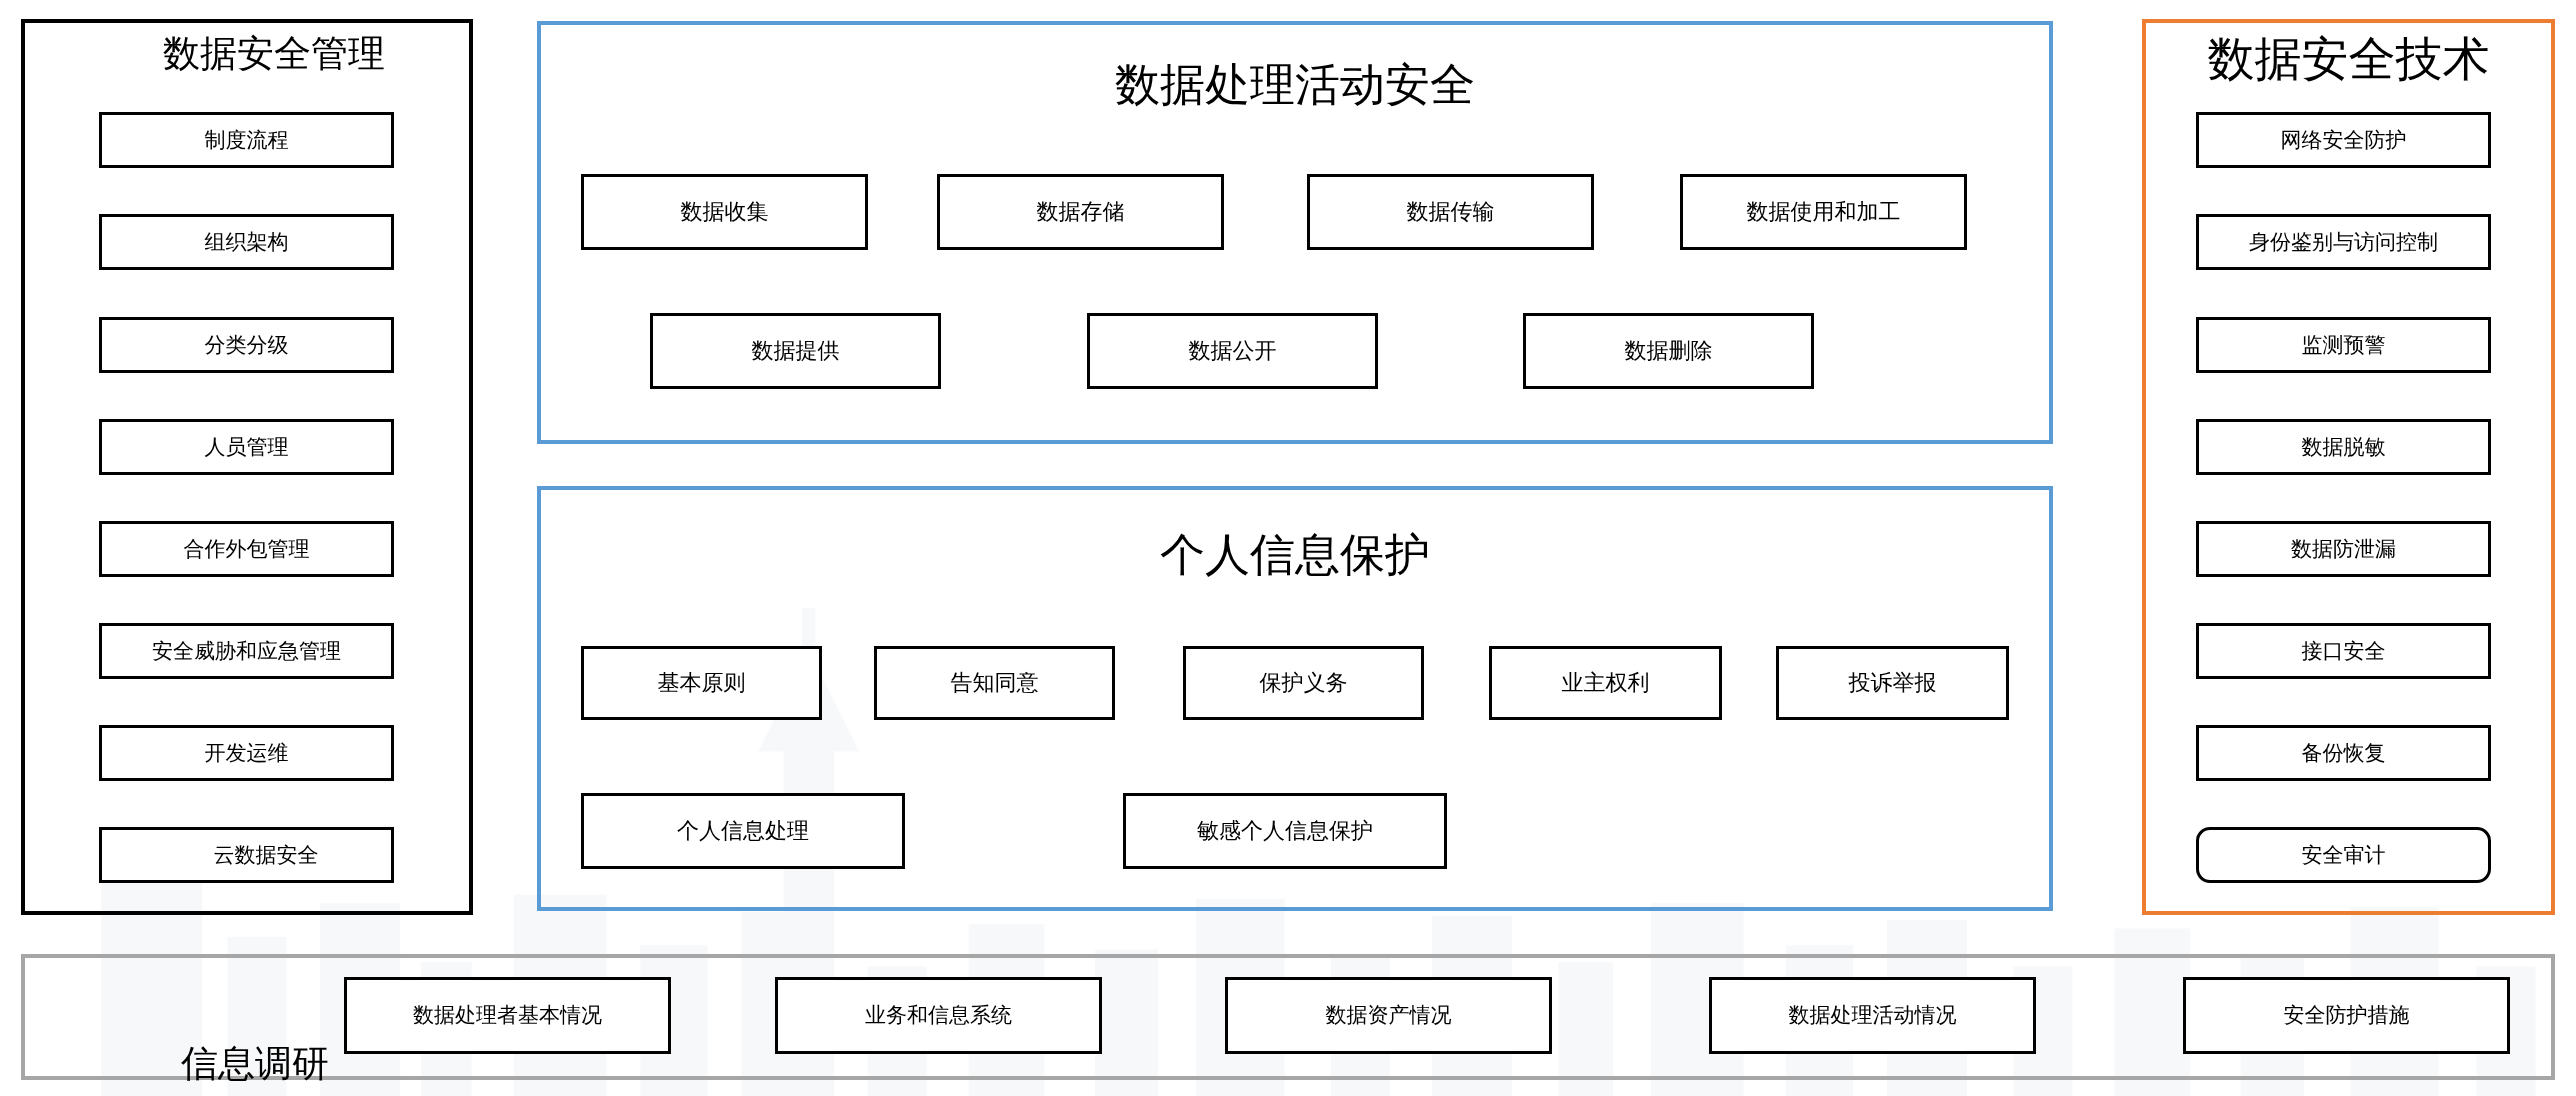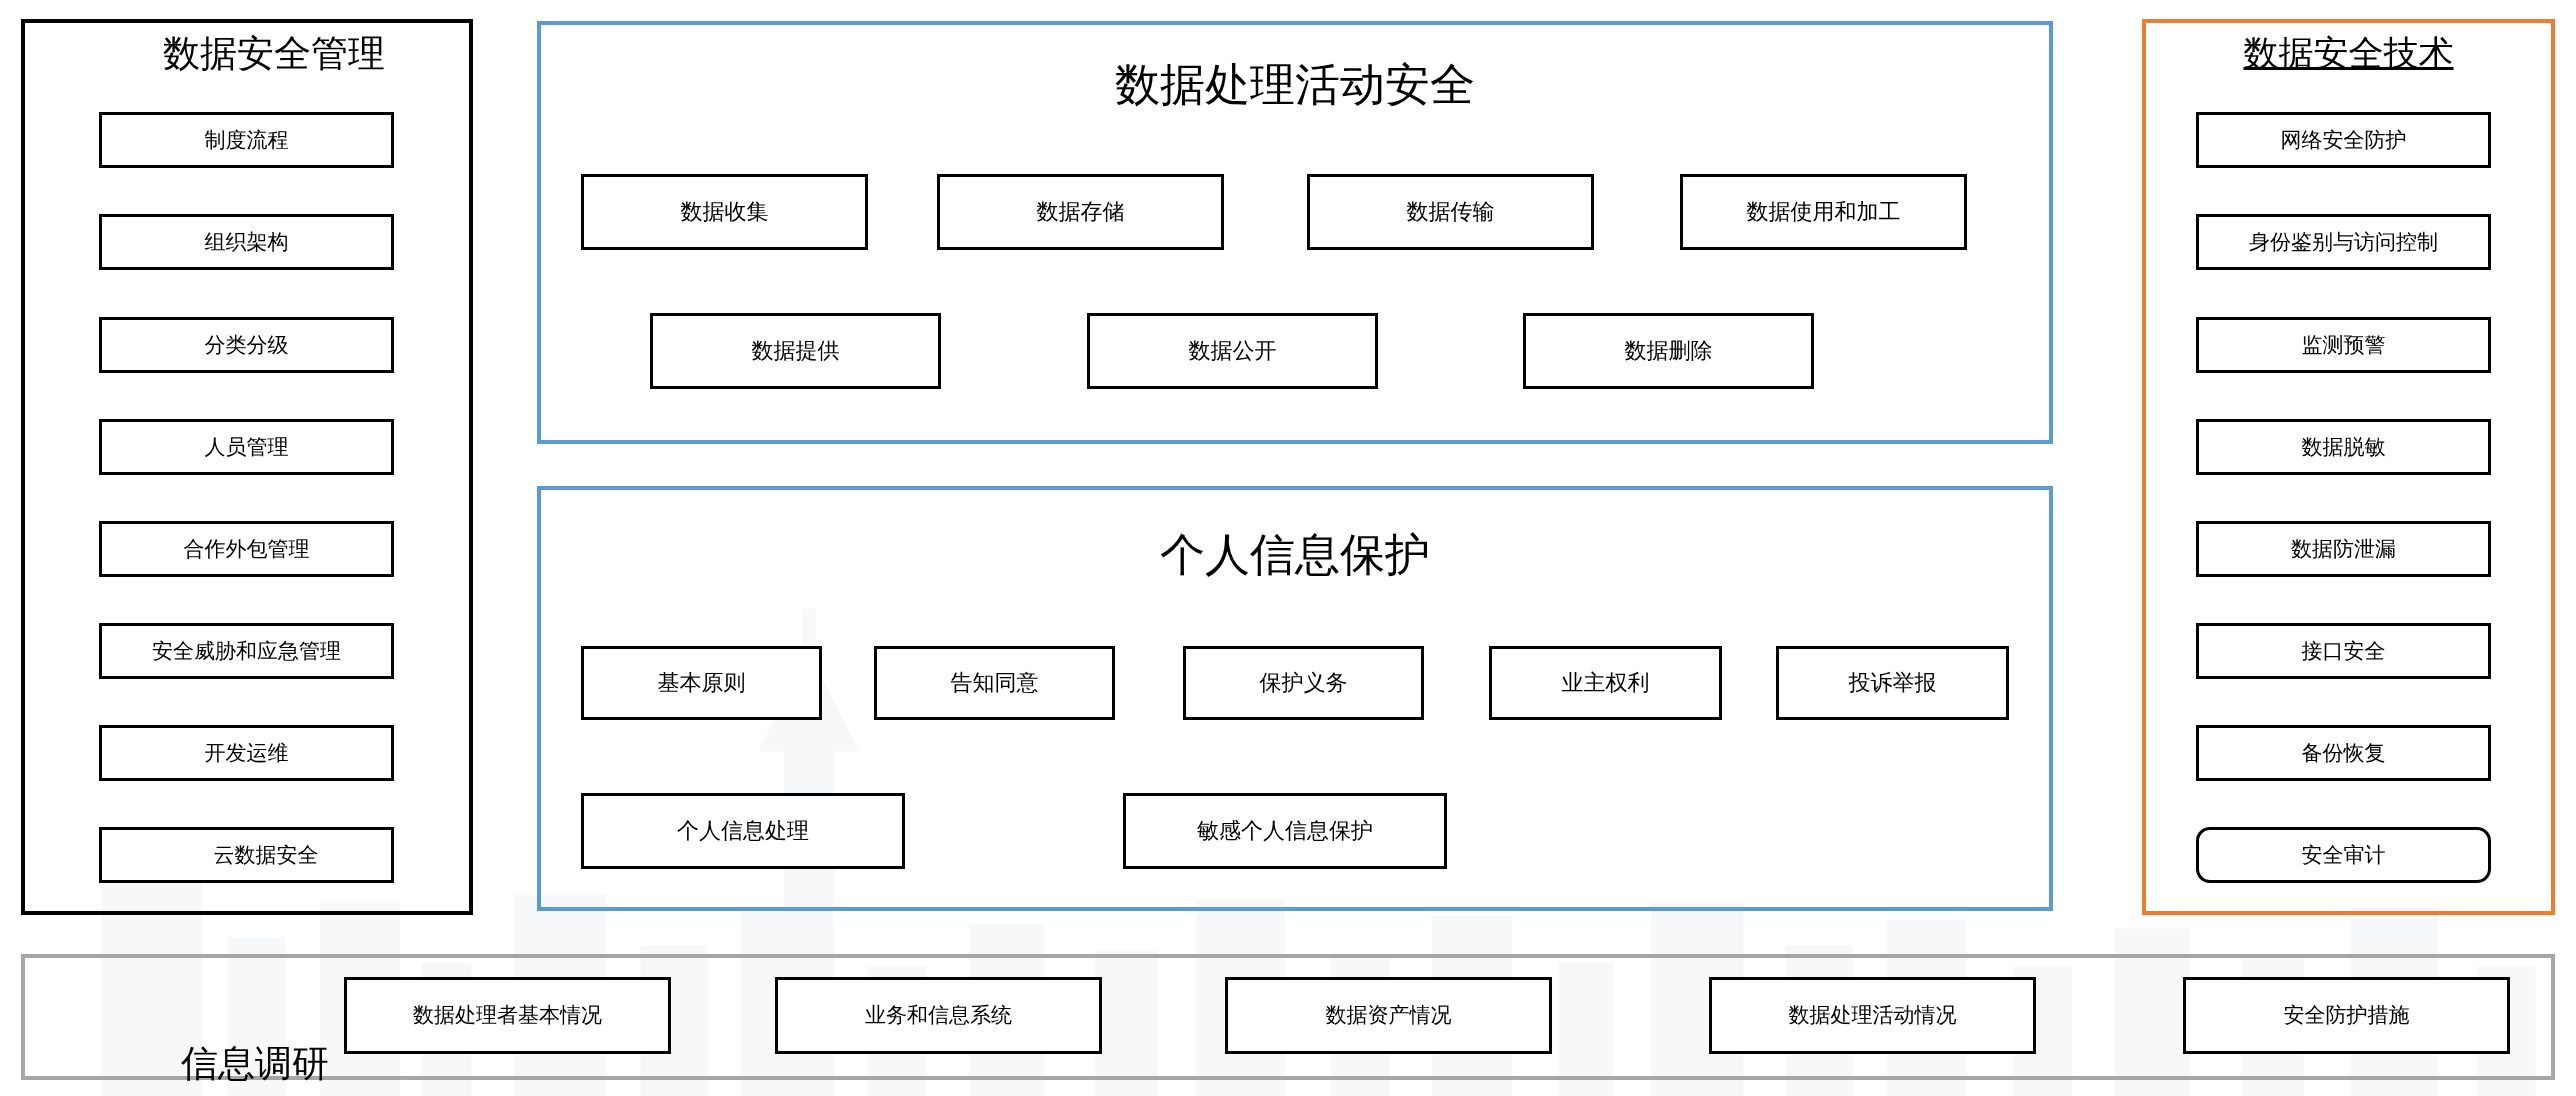--- a/index.html
+++ b/index.html
@@ -68,21 +68,21 @@
   .box-left   { font-size: 21px; }
   
   .box-center { font-size: 22px; }
   
   .box-right  { font-size: 21px; }
   
   .box-bottom { font-size: 21px; }
 
   .title-lg { font-size: 37px; padding-left: 27px; }
   .title-xl { font-size: 45px; }
-  .title-side { font-size: 35px; text-decoration: underline; }
+  .title-side { font-size: 47px; }
   .title-bottom { font-size: 37px; }
 </style>
 </head>
 <body>
 
 <div id="canvas">
 
   <svg class="watermark" viewBox="0 0 3058 700" preserveAspectRatio="none" xmlns="http://www.w3.org/2000/svg">
     <g fill="#f0f3f7">
       <rect x="120" y="430" width="120" height="270"></rect>

